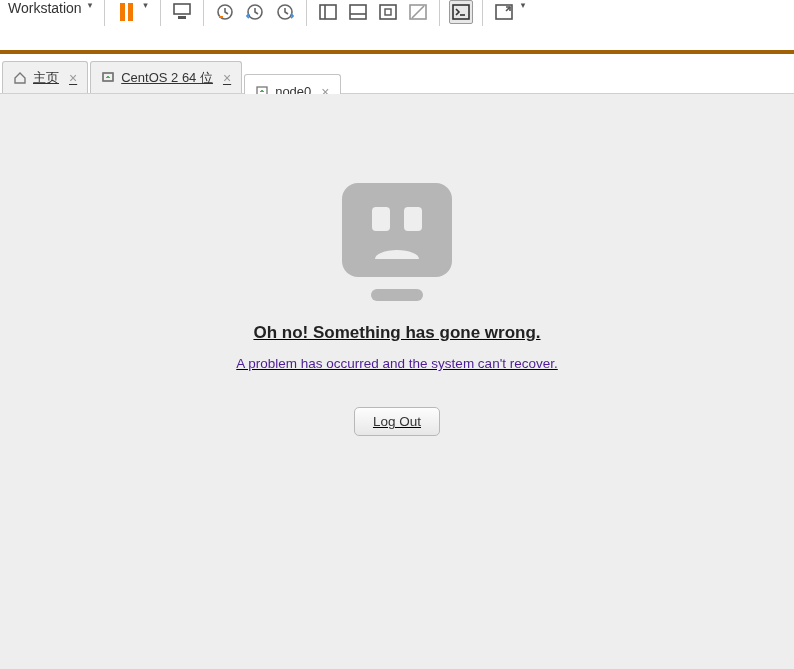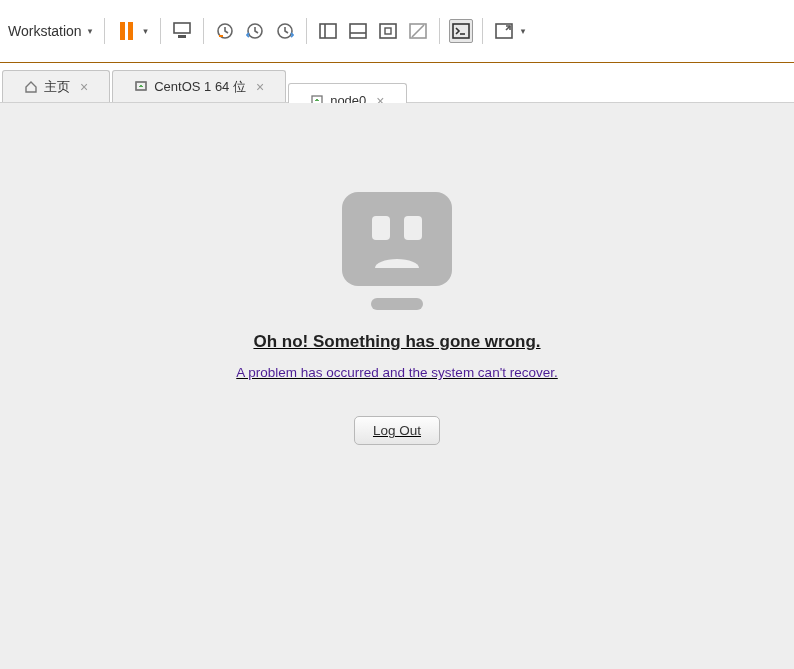--- a/index.html
+++ b/index.html
@@ -8,25 +8,25 @@
       box-sizing: border-box;
     }
     body {
       font-family: "Segoe UI", Tahoma, sans-serif;
       background: #fff;
       width: 794px;
       height: 669px;
       overflow: hidden;
     }
     .toolbar {
-      height: 63px;
-      display: flex;
-      align-items: center;
+      height: 54px;
+      display: flex;
+      align-items: flex-start;
       background: #fff;
-      border-bottom: 1px solid #a16207;
+      border-bottom: 4px solid #a16207;
       padding: 0 4px;
     }
     .tb-label {
       font-size: 14px;
       color: #333;
       padding: 0 4px;
     }
     .tb-dropdown-arrow {
       font-size: 9px;
       color: #555;
@@ -66,29 +66,30 @@
       display: flex;
       align-items: flex-end;
       background: #fff;
       padding-left: 2px;
       border-bottom: 1px solid #d0d0d0;
     }
     .tab {
       height: 32px;
       display: flex;
       align-items: center;
-      padding: 0 21px;
+      padding: 0 10px;
       border: 1px solid #c4c4c4;
       border-bottom: none;
       background: #f0f0f0;
       font-size: 13px;
       color: #333;
       margin-right: 2px;
       border-radius: 3px 3px 0 0;
       gap: 6px;
+      text-decoration: underline;
     }
     .tab.active {
       background: #fff;
       height: 34px;
       position: relative;
       top: 15px;
     }
     .tab-icon {
       display: inline-flex;
     }
@@ -269,21 +270,21 @@
     <span class="tab-close">×</span>
   </div>
   <div class="tab">
     <span class="tab-icon">
       <svg width="14" height="14" viewBox="0 0 14 14">
           <rect x="2" y="2" width="10" height="8" fill="none" stroke="#777" stroke-width="1.3"></rect>
           <rect x="2" y="2" width="10" height="8" fill="none" stroke="#777" stroke-width="1.3"></rect>
           <path d="M5 7 L7 5 L9 7" fill="#5a5" stroke="#5a5"></path>
         </svg>
     </span>
-    <span>CentOS 1 64 位</span>
+    <span>CentOS 2 64 位</span>
     <span class="tab-close">×</span>
   </div>
   <div class="tab active">
     <span class="tab-icon">
       <svg width="14" height="14" viewBox="0 0 14 14">
           <rect x="2" y="2" width="10" height="8" fill="none" stroke="#777" stroke-width="1.3"></rect>
           <path d="M5 7 L7 5 L9 7" fill="#5a5" stroke="#5a5"></path>
         </svg>
     </span>
     <span>node0</span>

